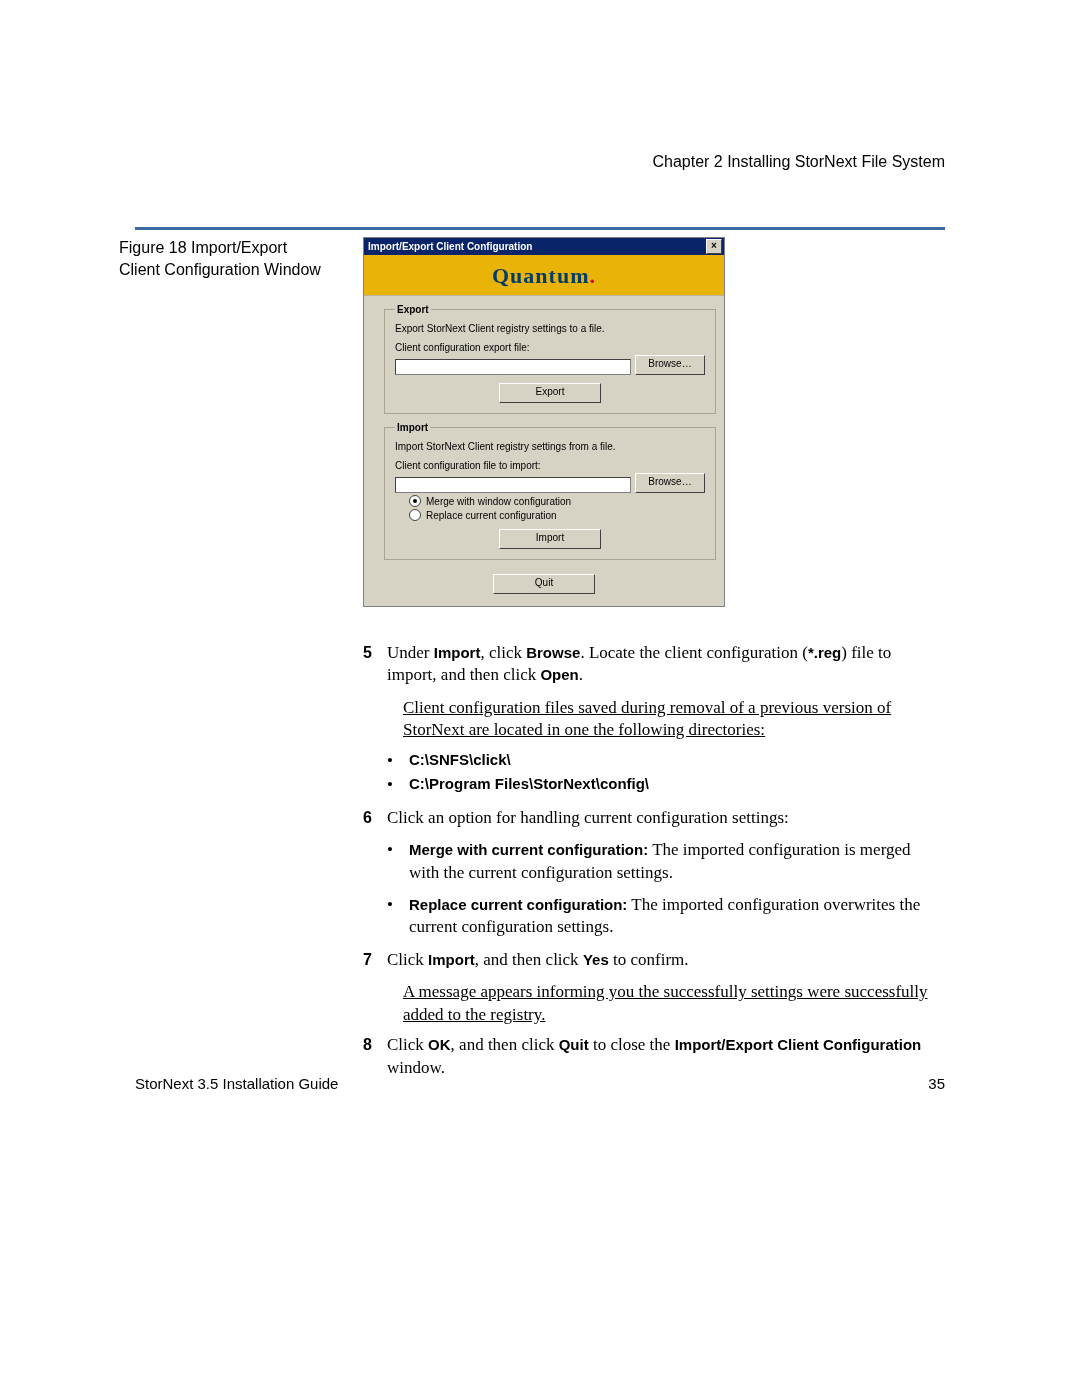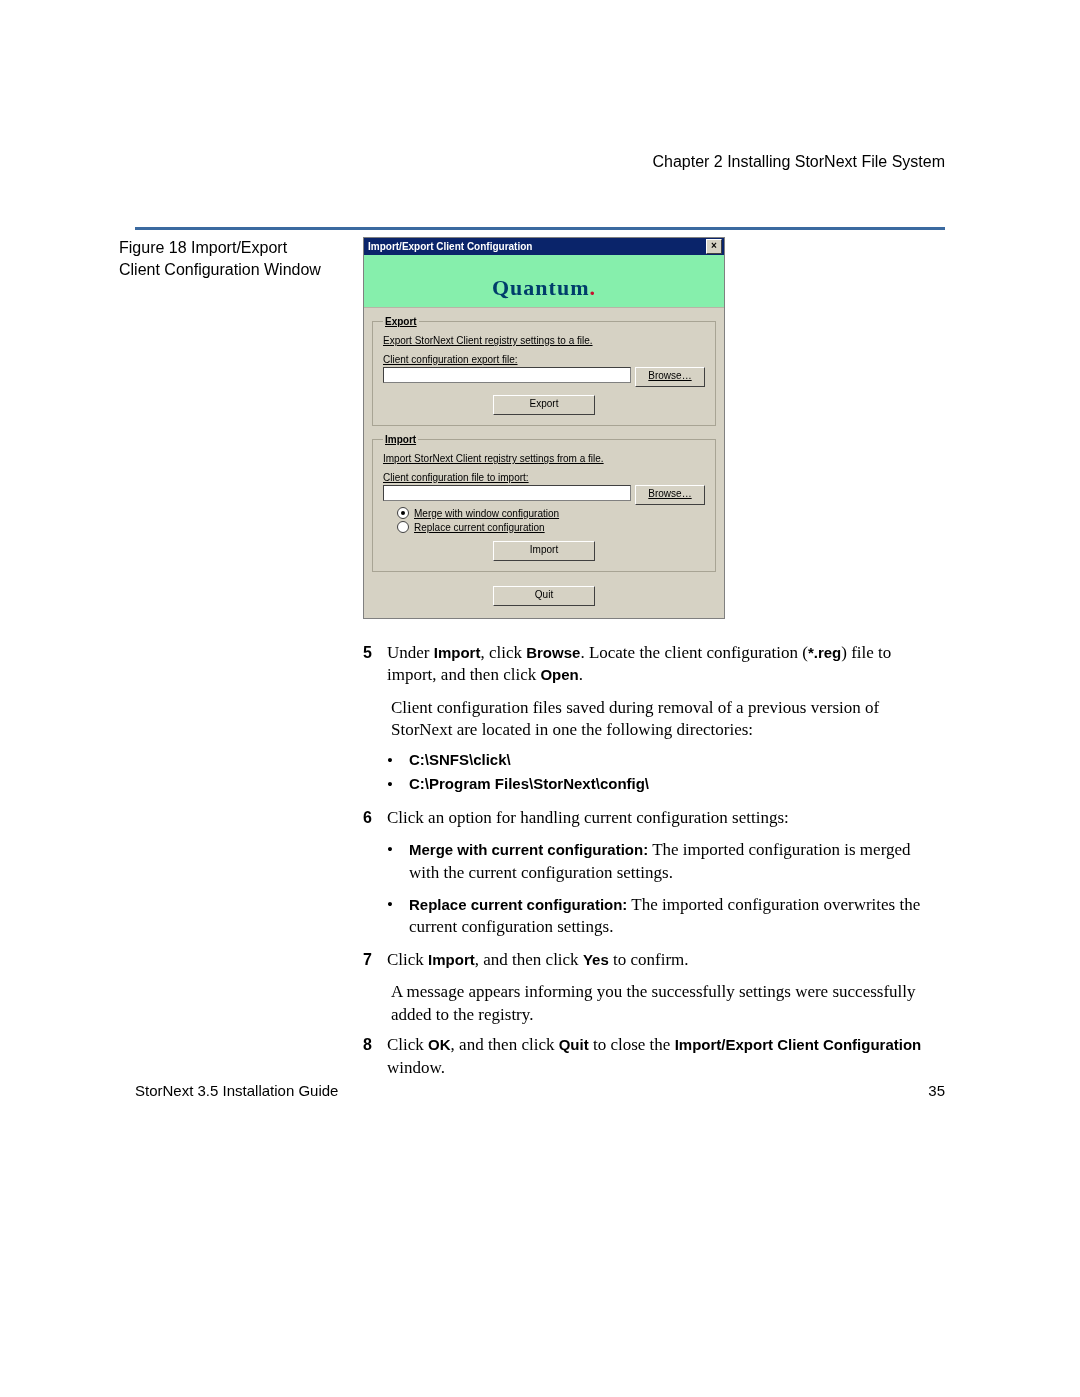--- a/index.html
+++ b/index.html
@@ -69,51 +69,50 @@
     border: 1px solid #fff;
     border-right-color: #404040;
     border-bottom-color: #404040;
     color: #000;
     text-align: center;
     line-height: 11px;
     font-weight: bold;
     font-size: 10px;
   }
   .brand-band {
-    background: #86efac;
+    background: #eab308;
     text-align: center;
-    padding: 20px 0 6px 0;
+    padding: 8px 0 6px 0;
     font-family: Georgia, "Times New Roman", serif;
     font-size: 22px;
     letter-spacing: 1px;
     color: #003d6b;
     font-weight: bold;
     border-bottom: 1px solid #b8b4a6;
   }
   .brand-band .dot { color: #c8102e; }
   fieldset.group {
-    margin: 8px 8px 4px 8px;
+    margin: 8px 8px 4px 20px;
     border: 1px solid #a8a494;
     padding: 6px 10px 10px 10px;
-    text-decoration: underline;
   }
   fieldset.group legend {
     font-weight: bold;
     font-size: 10px;
     padding: 0 2px;
   }
   .desc {
     margin: 2px 0 8px 0;
   }
   .lbl {
     margin: 4px 0 2px 0;
   }
   .row {
     display: flex;
-    align-items: flex-start;
+    align-items: flex-end;
     gap: 4px;
   }
   .txt {
     flex: 1;
     height: 16px;
     background: #fff;
     border: 1px solid #808080;
     border-top-color: #404040;
     border-left-color: #404040;
     box-sizing: border-box;
@@ -175,21 +174,22 @@
   }
   .step .num {
     width: 24px;
     flex-shrink: 0;
     font-weight: bold;
     font-family: Arial, sans-serif;
     font-size: 16px;
   }
   .step .txtb { flex: 1; }
   .sub {
-    margin: 8px 0 8px 28px;
+    margin: 8px 0 8px 40px;
+    text-decoration: underline;
   }
   .bullets {
     margin: 8px 0 10px 24px;
   }
   .bullet {
     display: flex;
     margin: 2px 0;
   }
   .bullet .bchar {
     width: 22px;
@@ -197,21 +197,21 @@
   }
   .sans-b {
     font-family: Arial, sans-serif;
     font-weight: bold;
     font-size: 15px;
   }
   .footer {
     position: absolute;
     left: 135px;
     right: 135px;
-    bottom: 75px;
+    bottom: 82px;
     display: flex;
     justify-content: space-between;
     font-size: 15px;
   }
 </style>
 </head>
 <body>
 
 <div class="page">
   <div class="header-right">

